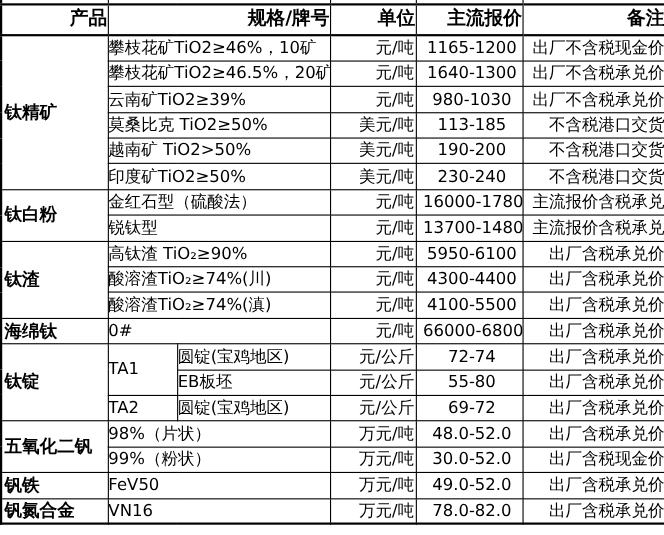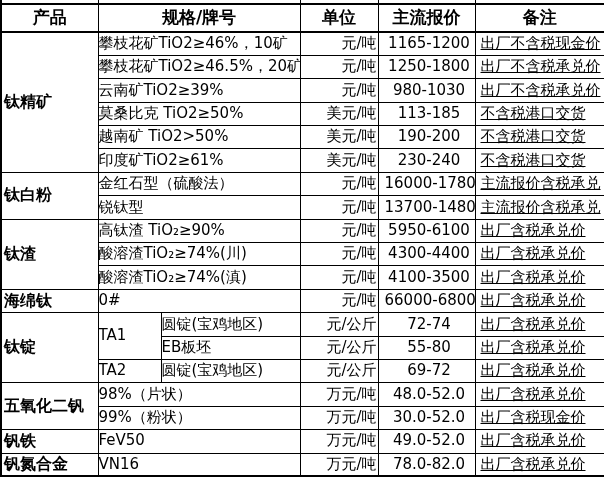--- a/index.html
+++ b/index.html
@@ -33,36 +33,36 @@
   }
   tr.cut-row td {
     height: 4px;
     border-top: none;
     padding: 0;
   }
   tr.header-row th {
     height: 28px;
     font-size: 17px;
     font-weight: bold;
-    text-align: center;
+    text-align: right;
     border-top: 2px solid #000;
     border-bottom: 2px solid #000;
     padding: 0;
     margin-top: 15px;
   }
   tr.data-row td { height: 23.4px; }
   td.prod {
     font-weight: bold;
     font-size: 16px;
     padding: 0 2px;
   }
   td.spec, td.grade { text-align: left; padding-left: 0; }
   td.unit { text-align: right; padding-left: 6px; }
   td.price { text-align: center; padding-left: 6px; }
-  td.note { text-align: left; padding-left: 5px; padding-right: 0; text-decoration: underline; }
+  td.note { text-align: right; padding-left: 5px; padding-right: 0; }
 </style>
 </head>
 <body>
 
 <div class="page">
   <table class="price-table">
     <colgroup>
       <col style="width:97px">
       <col style="width:63px">
       <col style="width:139px">
@@ -91,21 +91,21 @@
     <tr class="data-row">
       <td class="prod" rowspan="6">钛精矿</td>
       <td class="spec" colspan="2">攀枝花矿TiO2≥46%，10矿</td>
       <td class="unit">元/吨</td>
       <td class="price">1165-1200</td>
       <td class="note">出厂不含税现金价</td>
     </tr>
     <tr class="data-row">
       <td class="spec" colspan="2">攀枝花矿TiO2≥46.5%，20矿</td>
       <td class="unit">元/吨</td>
-      <td class="price">1250-1800</td>
+      <td class="price">1640-1300</td>
       <td class="note">出厂不含税承兑价</td>
     </tr>
     <tr class="data-row">
       <td class="spec" colspan="2">云南矿TiO2≥39%</td>
       <td class="unit">元/吨</td>
       <td class="price">980-1030</td>
       <td class="note">出厂不含税承兑价</td>
     </tr>
     <tr class="data-row">
       <td class="spec" colspan="2">莫桑比克 TiO2≥50%</td>
@@ -113,21 +113,21 @@
       <td class="price">113-185</td>
       <td class="note">不含税港口交货</td>
     </tr>
     <tr class="data-row">
       <td class="spec" colspan="2">越南矿 TiO2&gt;50%</td>
       <td class="unit">美元/吨</td>
       <td class="price">190-200</td>
       <td class="note">不含税港口交货</td>
     </tr>
     <tr class="data-row">
-      <td class="spec" colspan="2">印度矿TiO2≥61%</td>
+      <td class="spec" colspan="2">印度矿TiO2≥50%</td>
       <td class="unit">美元/吨</td>
       <td class="price">230-240</td>
       <td class="note">不含税港口交货</td>
     </tr>
 
     <tr class="data-row">
       <td class="prod" rowspan="2">钛白粉</td>
       <td class="spec" colspan="2">金红石型（硫酸法）</td>
       <td class="unit">元/吨</td>
       <td class="price">16000-17800</td>
@@ -149,21 +149,21 @@
     </tr>
     <tr class="data-row">
       <td class="spec" colspan="2">酸溶渣TiO₂≥74%(川)</td>
       <td class="unit">元/吨</td>
       <td class="price">4300-4400</td>
       <td class="note">出厂含税承兑价</td>
     </tr>
     <tr class="data-row">
       <td class="spec" colspan="2">酸溶渣TiO₂≥74%(滇)</td>
       <td class="unit">元/吨</td>
-      <td class="price">4100-3500</td>
+      <td class="price">4100-5500</td>
       <td class="note">出厂含税承兑价</td>
     </tr>
 
     <tr class="data-row">
       <td class="prod">海绵钛</td>
       <td class="spec" colspan="2">0#</td>
       <td class="unit">元/吨</td>
       <td class="price">66000-68000</td>
       <td class="note">出厂含税承兑价</td>
     </tr>

